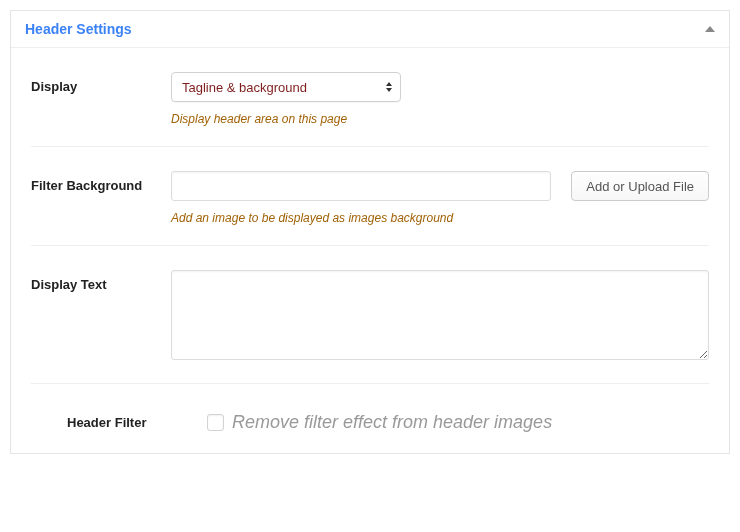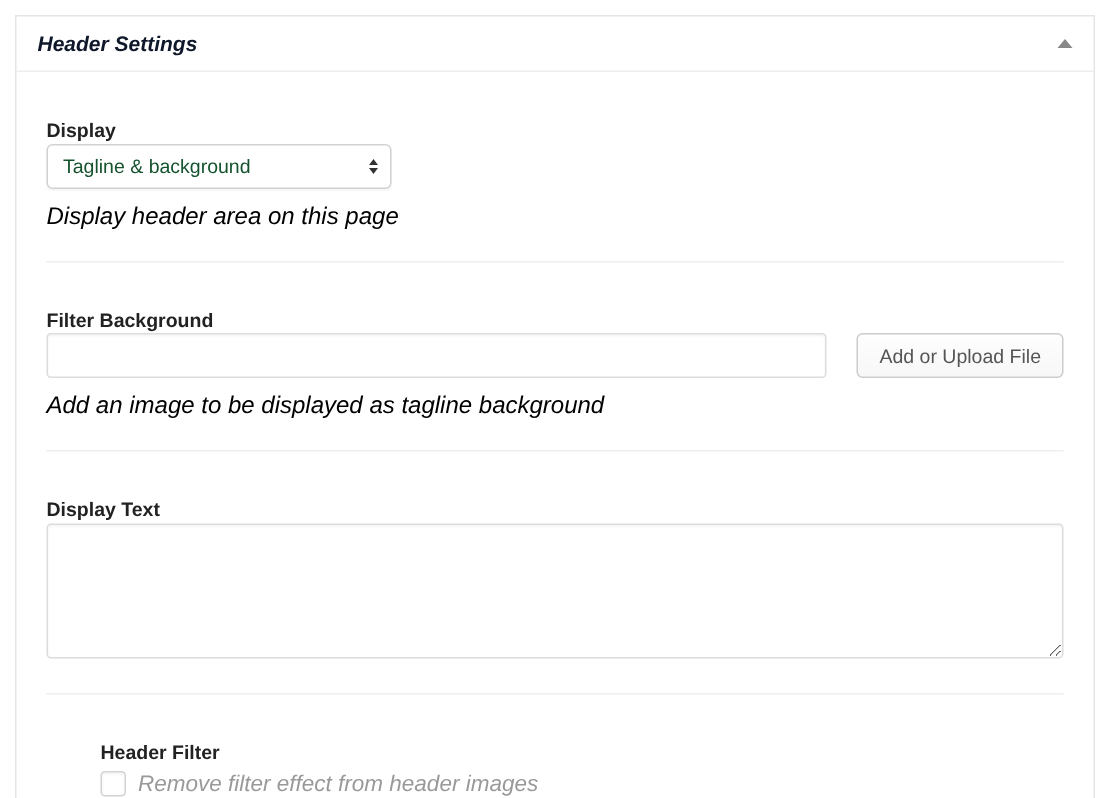--- a/index.html
+++ b/index.html
@@ -23,38 +23,36 @@
       display: flex;
       justify-content: space-between;
       align-items: center;
       padding: 10px 14px;
       border-bottom: 1px solid #eeeeee;
       cursor: pointer;
     }
     .metabox-title {
       font-size: 14px;
       font-weight: bold;
-      color: #0f172a;
-      font-style: italic;
+      color: #3b82f6;
     }
     .toggle-arrow {
       width: 0;
       height: 0;
       border-left: 5px solid transparent;
       border-right: 5px solid transparent;
       border-bottom: 6px solid #888;
     }
     .metabox-body {
       padding: 0 20px;
     }
     .field-row {
       display: flex;
       padding: 24px 0 20px 0;
       border-bottom: 1px solid #eeeeee;
-      flex-direction: column;
     }
     .field-row:last-child {
       border-bottom: none;
       margin-left: 36px;
     }
     .field-label {
       width: 140px;
       flex-shrink: 0;
       font-weight: bold;
       color: #222;
@@ -64,23 +62,23 @@
     }
     .field-control {
       flex: 1;
     }
     .control-line {
       display: flex;
       gap: 20px;
       align-items: center;
     }
     .field-help {
-      color: #000000;
+      color: #a16207;
       font-style: italic;
-      font-size: 16px;
+      font-size: 12px;
       margin-top: 10px;
     }
     .select-wrap {
       position: relative;
       display: inline-block;
       border: 1px solid #d2d2d2;
       border-radius: 4px;
       background: #fff;
       height: 30px;
       width: 230px;
@@ -88,21 +86,21 @@
     }
     .select-wrap select {
       appearance: none;
       -webkit-appearance: none;
       border: none;
       background: transparent;
       width: 100%;
       height: 100%;
       padding: 4px 28px 4px 10px;
       font-size: 13px;
-      color: #14532d;
+      color: #7f1d1d;
       outline: none;
     }
     .select-arrows {
       position: absolute;
       right: 8px;
       top: 50%;
       transform: translateY(-50%);
       pointer-events: none;
       display: flex;
       flex-direction: column;
@@ -164,21 +162,21 @@
       width: 17px;
       height: 17px;
       border: 1px solid #d2d2d2;
       border-radius: 3px;
       background: #fff;
       box-shadow: inset 0 1px 2px rgba(0,0,0,0.06);
     }
     .checkbox-label-text {
       color: #999;
       font-style: italic;
-      font-size: 15px;
+      font-size: 18px;
     }
   </style>
 </head>
 <body>
 
 <div class="metabox">
   <div class="metabox-header">
     <div class="metabox-title">Header Settings</div>
     <div class="toggle-arrow"></div>
   </div>
@@ -200,21 +198,21 @@
       </div>
     </div>
 
     <div class="field-row">
       <div class="field-label">Filter Background</div>
       <div class="field-control">
         <div class="control-line">
           <input type="text" class="text-input" value="" style="">
           <button class="upload-btn">Add or Upload File</button>
         </div>
-        <div class="field-help">Add an image to be displayed as tagline background</div>
+        <div class="field-help">Add an image to be displayed as images background</div>
       </div>
     </div>
 
     <div class="field-row">
       <div class="field-label">Display Text</div>
       <div class="field-control">
         <textarea class="textarea-input" style=""></textarea>
       </div>
     </div>
 

